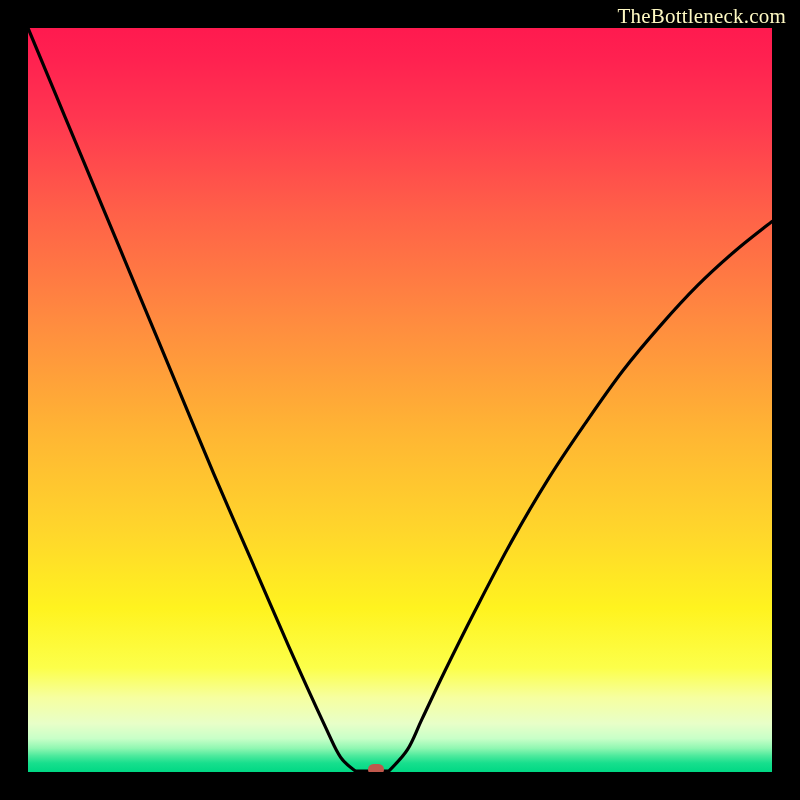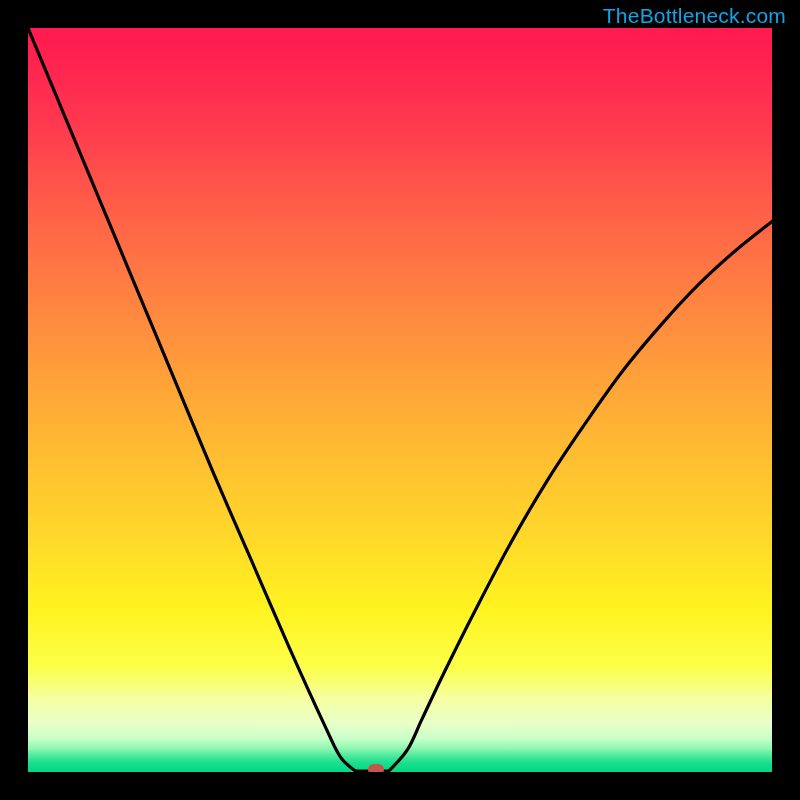--- a/index.html
+++ b/index.html
@@ -38,25 +38,26 @@
     position: absolute;
     width: 16px;
     height: 11px;
     border-radius: 6px;
     transform-origin: center;
   }
   #watermark {
     position: absolute;
     top: 4px;
     right: 14px;
-    color: #0ea5e9;
+    color: #fef9c3;
     font-size: 21px;
     font-weight: 400;
     letter-spacing: 0.2px;
     user-select: none;
+    font-family: Liberation Serif, serif;
   }
 </style>
 </head>
 <body>
 
 <div id="frame">
   <div id="watermark">TheBottleneck.com</div>
   <div id="plot-area">
     <svg id="gradient" viewBox="0 0 744 744" preserveAspectRatio="none">
       <defs>

